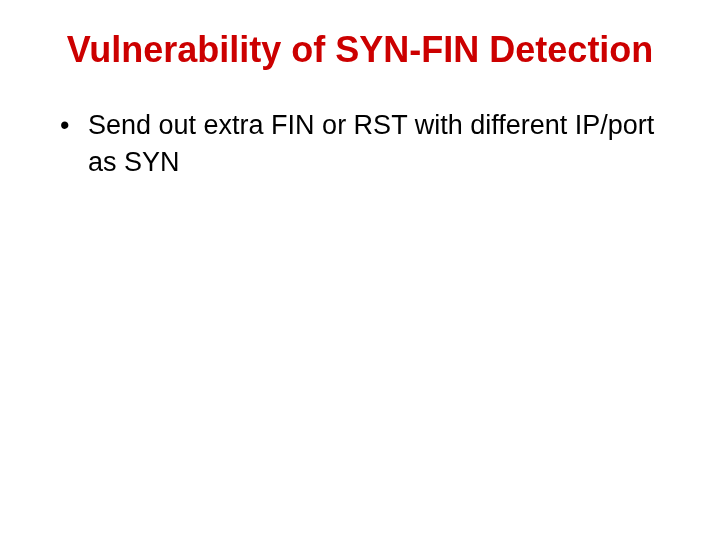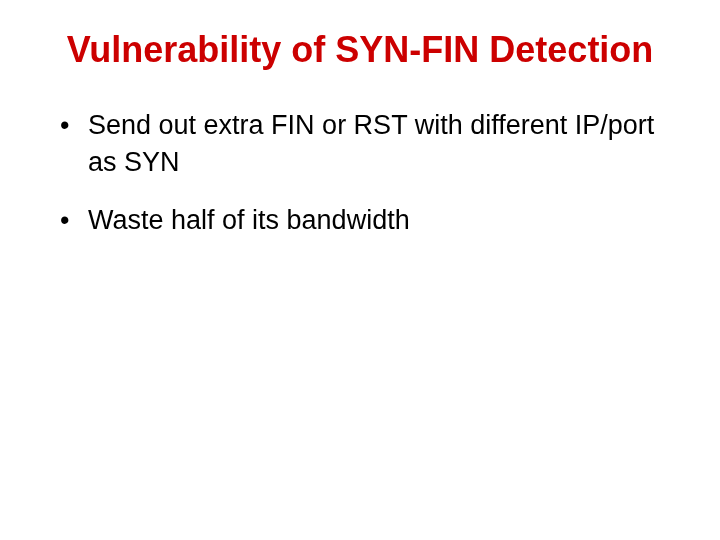--- a/index.html
+++ b/index.html
@@ -48,15 +48,14 @@
     color: #000;
   }
 </style>
 </head>
 <body>
 
 <div class="slide">
   <h1 class="title">Vulnerability of SYN-FIN Detection</h1>
   <ul class="bullets">
     <li>Send out extra FIN or RST with different IP/port as SYN</li>
-    <li>Waste half of its bandwidth</li>
   </ul>
 </div>
 
 </body></html>

